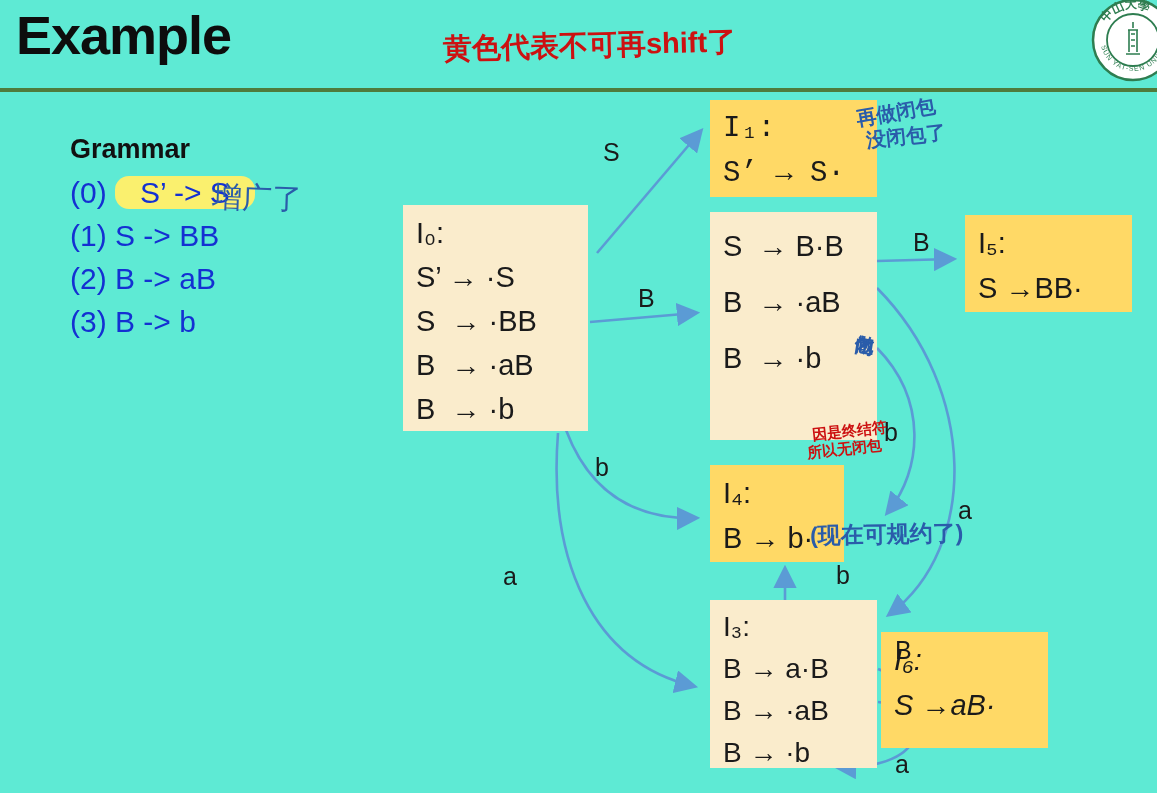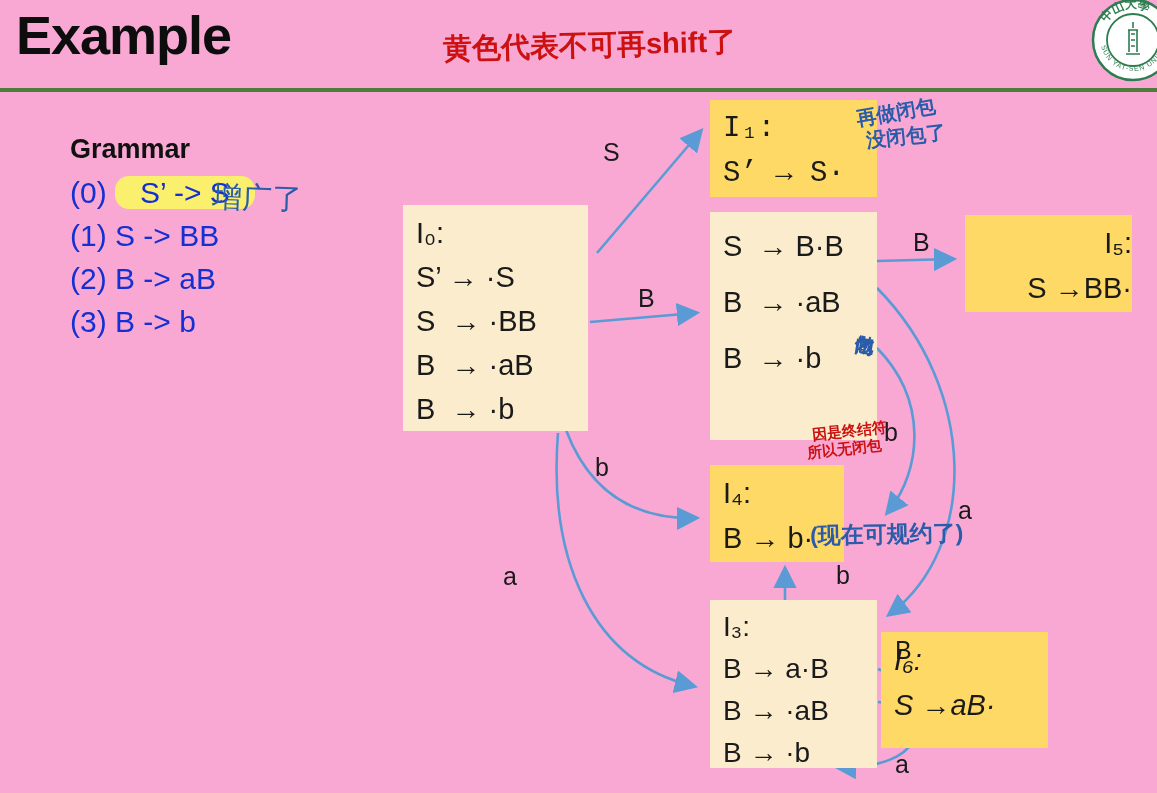--- a/index.html
+++ b/index.html
@@ -1,17 +1,17 @@
 <!DOCTYPE html>
 <html><head>
 <meta charset="utf-8">
 <style>
   html,body{margin:0;padding:0;background:#888;}
   .slide{
-    position:relative;width:1157px;height:793px;background:#f9a8d4;
+    position:relative;width:1157px;height:793px;background:#5eead4;
     overflow:hidden;font-family:"Liberation Sans", sans-serif;color:#1a1a1a;
   }
   .title{position:absolute;left:16px;top:4px;font-size:54px;font-weight:bold;
     letter-spacing:-1px;color:#0d0d0d;}
   .green-rule{position:absolute;left:0;top:88px;width:1157px;height:4px;background:#4F7B3C;}
   .hand{white-space:pre;}
   .hand.blue{color:#2A5CAA;}
   .hand.red{color:#CC1111;}
   .red-note{position:absolute;left:443px;top:26px;font-size:29px;font-weight:bold;
     transform:rotate(-1.5deg);}
@@ -126,21 +126,21 @@
     <div class="s-line">I₁:</div>
     <div class="s-line">S’ → S·</div>
   </div>
 
   <div class="state cream lh56" style="left:710px;top:212px;width:167px;height:228px;">
     <div class="s-line">S  → B·B</div>
     <div class="s-line">B  → ·aB</div>
     <div class="s-line">B  → ·b</div>
   </div>
 
-  <div class="state gold lh45" style="left:965px;top:215px;width:167px;height:97px;text-align:right;">
+  <div class="state gold lh45" style="left:965px;top:215px;width:167px;height:97px;">
     <div class="s-line">I₅:</div>
     <div class="s-line">S →BB·</div>
   </div>
 
   <div class="state gold lh45" style="left:710px;top:465px;width:134px;height:97px;">
     <div class="s-line">I₄:</div>
     <div class="s-line">B → b·</div>
   </div>
 
   <div class="state cream lh42" style="left:710px;top:600px;width:167px;height:168px;">

